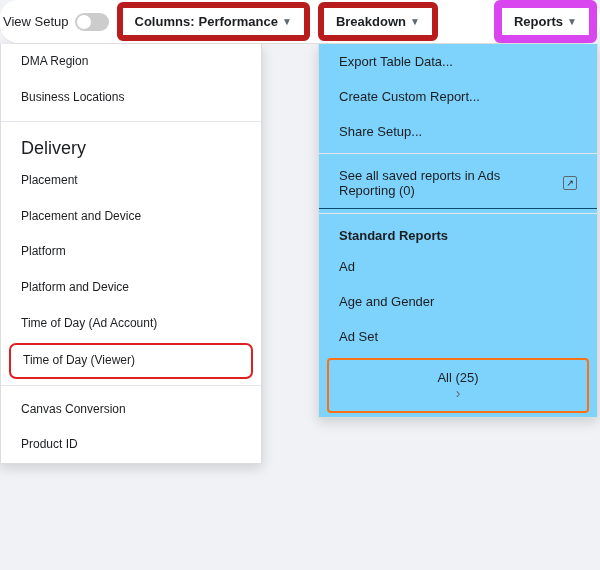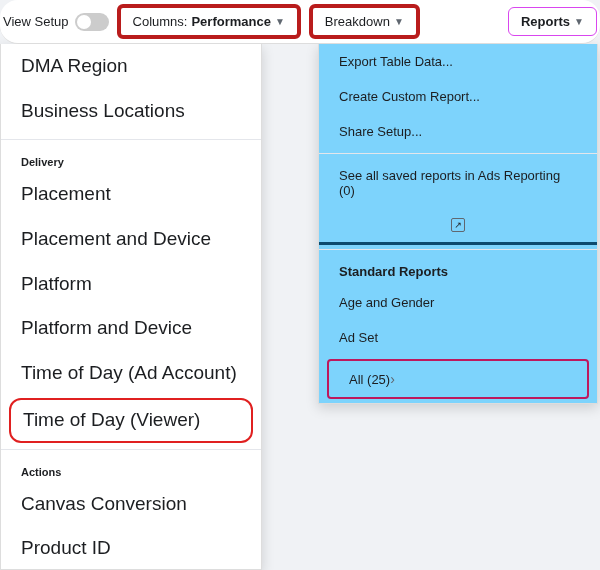--- a/index.html
+++ b/index.html
@@ -54,36 +54,37 @@
       top: 2px;
       left: 2px;
       transition: left 0.2s;
     }
 
     .toolbar-btn {
       display: flex;
       align-items: center;
       gap: 4px;
       padding: 6px 12px;
-      border: 4px solid #b91c1c;
+      border: 6px solid #b91c1c;
       border-radius: 6px;
       background: #fff;
       font-size: 13px;
       color: #1c1e21;
       cursor: pointer;
       white-space: nowrap;
+      font-weight: bold;
     }
 
     .toolbar-btn .arrow {
       font-size: 10px;
       color: #606770;
     }
 
     .toolbar-btn.active-reports {
-      border: 1px solid #d946ef;
+      border: 8px solid #d946ef;
       font-weight: 600;
     }
 
     .spacer { flex: 1; }
 
     
     .page-content {
       padding: 14px 16px;
       background: #f0f2f5;
     }
@@ -109,38 +110,38 @@
       background: #fff;
       border: 1px solid #ddd;
       border-top: none;
       box-shadow: 0 4px 12px rgba(0,0,0,0.15);
       overflow-y: auto;
       max-height: 526px;
     }
 
     .dropdown-item {
       padding: 10px 20px;
-      font-size: 19px;
+      font-size: 12px;
       color: #1c1e21;
       cursor: pointer;
       line-height: 1.3;
     }
 
     .dropdown-item.highlighted {
       border: 2px solid #e02020;
-      border-radius: 12px;
+      border-radius: 7px;
       margin: 2px 8px;
       padding: 8px 12px;
       background: #fff;
     }
 
     .section-header {
       padding: 10px 20px 4px 20px;
-      font-size: 11px;
-      font-weight: 700;
+      font-size: 18px;
+      font-weight: 400;
       color: #1c1e21;
     }
 
     .divider {
       height: 1px;
       background: #e4e6eb;
       margin: 6px 0;
     }
 
     
@@ -171,45 +172,45 @@
 
     .reports-divider {
       height: 1px;
       background: #e4e6eb;
       margin: 4px 0;
     }
 
     .all-reports-item {
       display: flex;
       align-items: center;
-      justify-content: flex-start;
+      justify-content: center;
       padding: 10px 20px;
       font-size: 13px;
       color: #1c1e21;
       cursor: pointer;
-      border: 2px solid #be185d;
+      border: 2px solid #f97316;
       border-radius: 4px;
       margin: 4px 8px;
+      flex-direction: column;
     }
 
     .all-reports-item .chevron {
       color: #606770;
       font-size: 14px;
     }
 
     .see-all-reports {
       display: flex;
       align-items: center;
-      gap: 20px;
+      gap: 6px;
       padding: 10px 20px;
       font-size: 13px;
       color: #1c1e21;
       cursor: pointer;
-      border-bottom: 3px solid #0c4a6e;
-      flex-direction: column;
+      border-bottom: 1px solid #0c4a6e;
     }
 
     .external-icon {
       width: 14px;
       height: 14px;
       border: 1.5px solid #606770;
       border-radius: 2px;
       position: relative;
       display: inline-flex;
       align-items: center;
@@ -263,21 +264,20 @@
 
     <div class="dropdown-item">Placement</div>
     <div class="dropdown-item">Placement and Device</div>
     <div class="dropdown-item">Platform</div>
     <div class="dropdown-item">Platform and Device</div>
     <div class="dropdown-item">Time of Day (Ad Account)</div>
     <div class="dropdown-item highlighted">Time of Day (Viewer)</div>
 
     <div class="divider"></div>
 
-    <div class="section-header">Actions</div>
 
     <div class="dropdown-item">Canvas Conversion</div>
     <div class="dropdown-item">Product ID</div>
   </div>
 
   <div class="dropdown-right">
     <div class="reports-item">Export Table Data...</div>
     <div class="reports-item">Create Custom Report...</div>
     <div class="reports-item">Share Setup...</div>
 
@@ -285,20 +285,21 @@
 
     <div class="see-all-reports">
       <span>See all saved reports in Ads Reporting (0)</span>
       <span class="external-icon">↗</span>
     </div>
 
     <div class="reports-divider"></div>
 
     <div class="reports-section-header">Standard Reports</div>
 
+    <div class="reports-item">Ad</div>
     <div class="reports-item">Age and Gender</div>
     <div class="reports-item">Ad Set</div>
 
     <div class="all-reports-item">
       <span>All (25)</span>
       <span class="chevron">›</span>
     </div>
   </div>
 
 </div>

